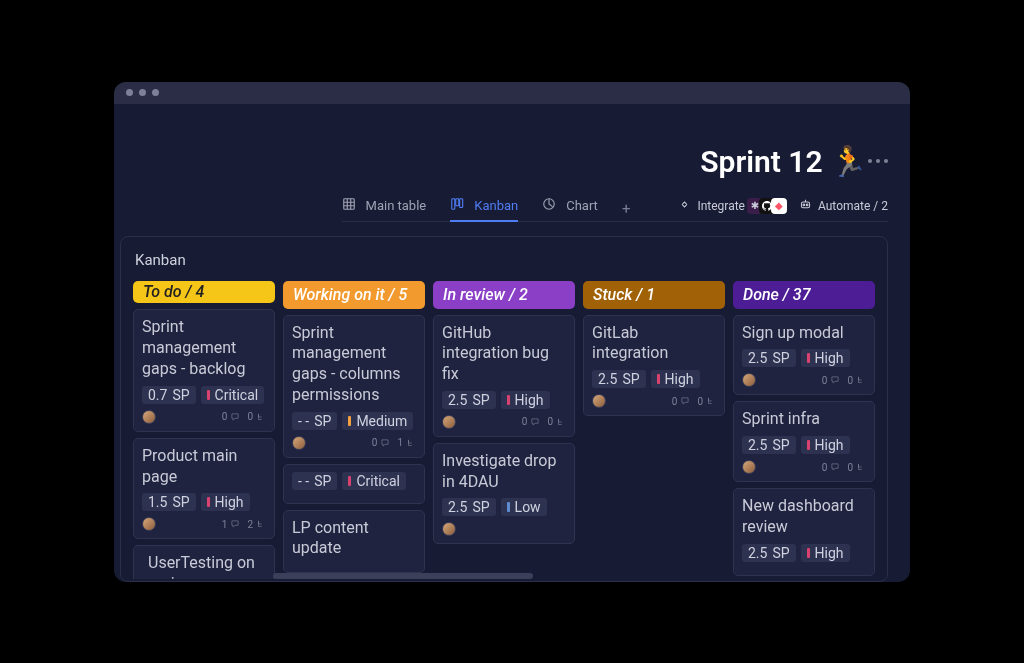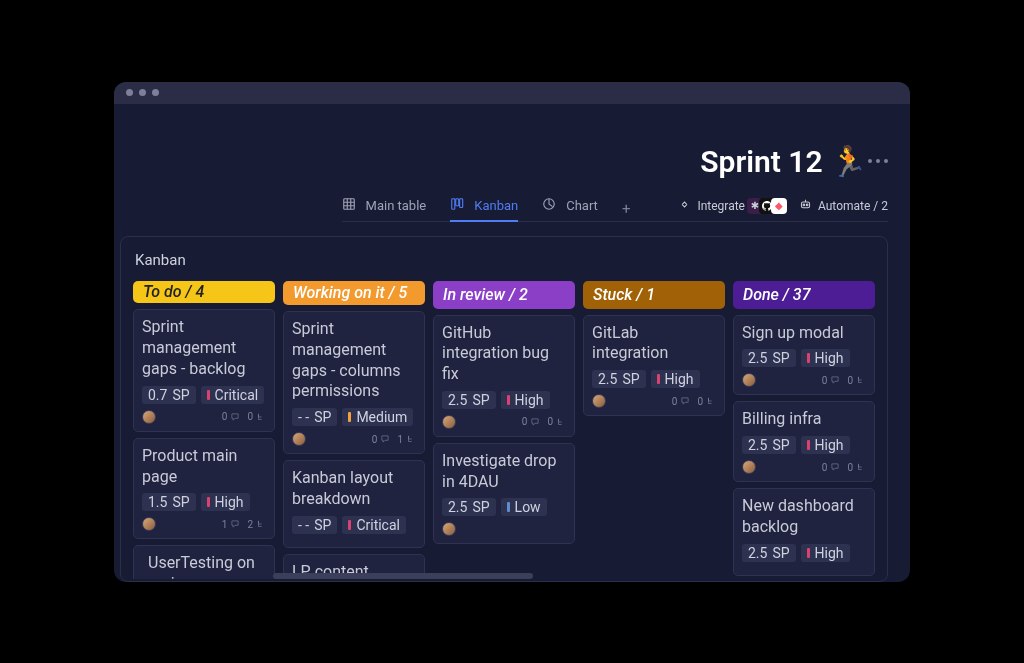--- a/index.html
+++ b/index.html
@@ -244,21 +244,20 @@
                   </div>
                 <div class="metric">
                     <span>1</span>
                     <svg viewBox="0 0 16 16" fill="none" stroke="currentColor">
                       <path d="M4 3v5h5M4 3v9h5"></path>
                     </svg>
                   </div>
               </div>
             </div>
             <div class="card">
-              <div class="card-title">Kanban layout breakdown</div>
               <div class="tags">
                 <div class="pill">
                     <span>- -</span>
                     <span>SP</span>
                   </div>
                 <div class="pill">
                     <span class="bar" style="background:#d9426e"></span>
                     <span>Critical</span>
                   </div>
               </div>
@@ -381,50 +380,50 @@
                   </div>
                 <div class="metric">
                     <span>0</span>
                     <svg viewBox="0 0 16 16" fill="none" stroke="currentColor">
                       <path d="M4 3v5h5M4 3v9h5"></path>
                     </svg>
                   </div>
               </div>
             </div>
             <div class="card">
-              <div class="card-title">Billing infra</div>
-              <div class="tags">
-                <div class="pill">
-                    <span>2.5</span>
-                    <span>SP</span>
-                  </div>
-                <div class="pill">
-                    <span class="bar" style="background:#d9426e"></span>
-                    <span>High</span>
-                  </div>
-              </div>
-              <div class="footer">
-                <div class="avatar"></div>
-                <div class="gap"></div>
-                <div class="metric">
-                    <span>0</span>
-                    <svg viewBox="0 0 16 16" fill="none" stroke="currentColor">
-                      <path d="M3 3h10v7H8l-3 3v-3H3z"></path>
-                    </svg>
-                  </div>
-                <div class="metric">
-                    <span>0</span>
-                    <svg viewBox="0 0 16 16" fill="none" stroke="currentColor">
-                      <path d="M4 3v5h5M4 3v9h5"></path>
-                    </svg>
-                  </div>
-              </div>
-            </div>
-            <div class="card">
-              <div class="card-title">New dashboard backlog</div>
+              <div class="card-title">Sprint infra</div>
+              <div class="tags">
+                <div class="pill">
+                    <span>2.5</span>
+                    <span>SP</span>
+                  </div>
+                <div class="pill">
+                    <span class="bar" style="background:#d9426e"></span>
+                    <span>High</span>
+                  </div>
+              </div>
+              <div class="footer">
+                <div class="avatar"></div>
+                <div class="gap"></div>
+                <div class="metric">
+                    <span>0</span>
+                    <svg viewBox="0 0 16 16" fill="none" stroke="currentColor">
+                      <path d="M3 3h10v7H8l-3 3v-3H3z"></path>
+                    </svg>
+                  </div>
+                <div class="metric">
+                    <span>0</span>
+                    <svg viewBox="0 0 16 16" fill="none" stroke="currentColor">
+                      <path d="M4 3v5h5M4 3v9h5"></path>
+                    </svg>
+                  </div>
+              </div>
+            </div>
+            <div class="card">
+              <div class="card-title">New dashboard review</div>
               <div class="tags">
                 <div class="pill">
                     <span>2.5</span>
                     <span>SP</span>
                   </div>
                 <div class="pill">
                     <span class="bar" style="background:#d9426e"></span>
                     <span>High</span>
                   </div>
               </div>

